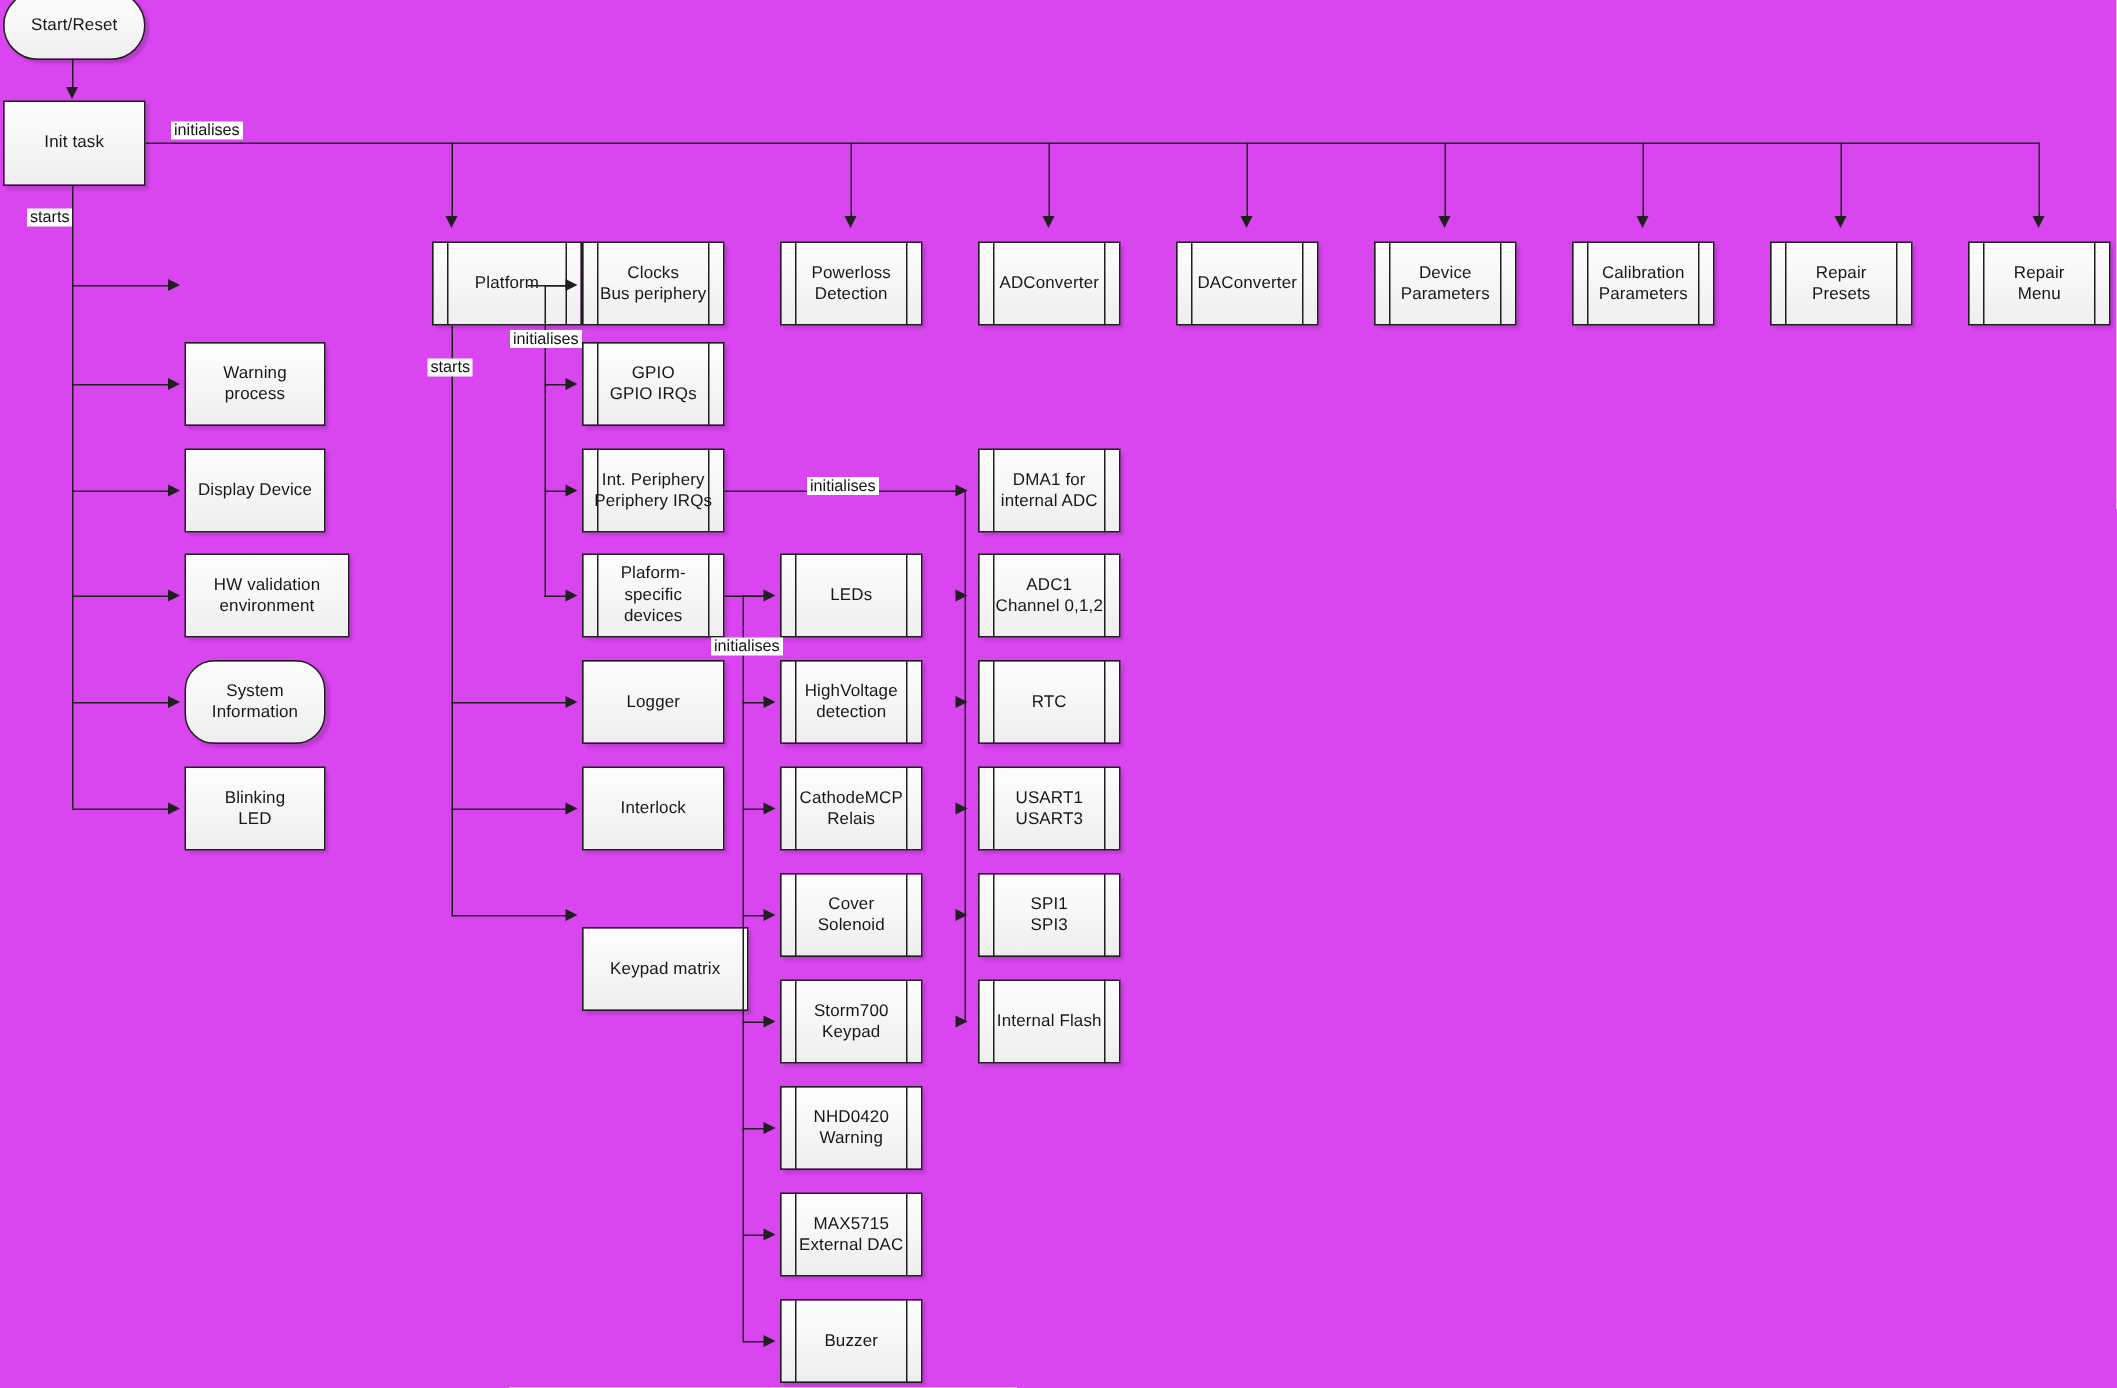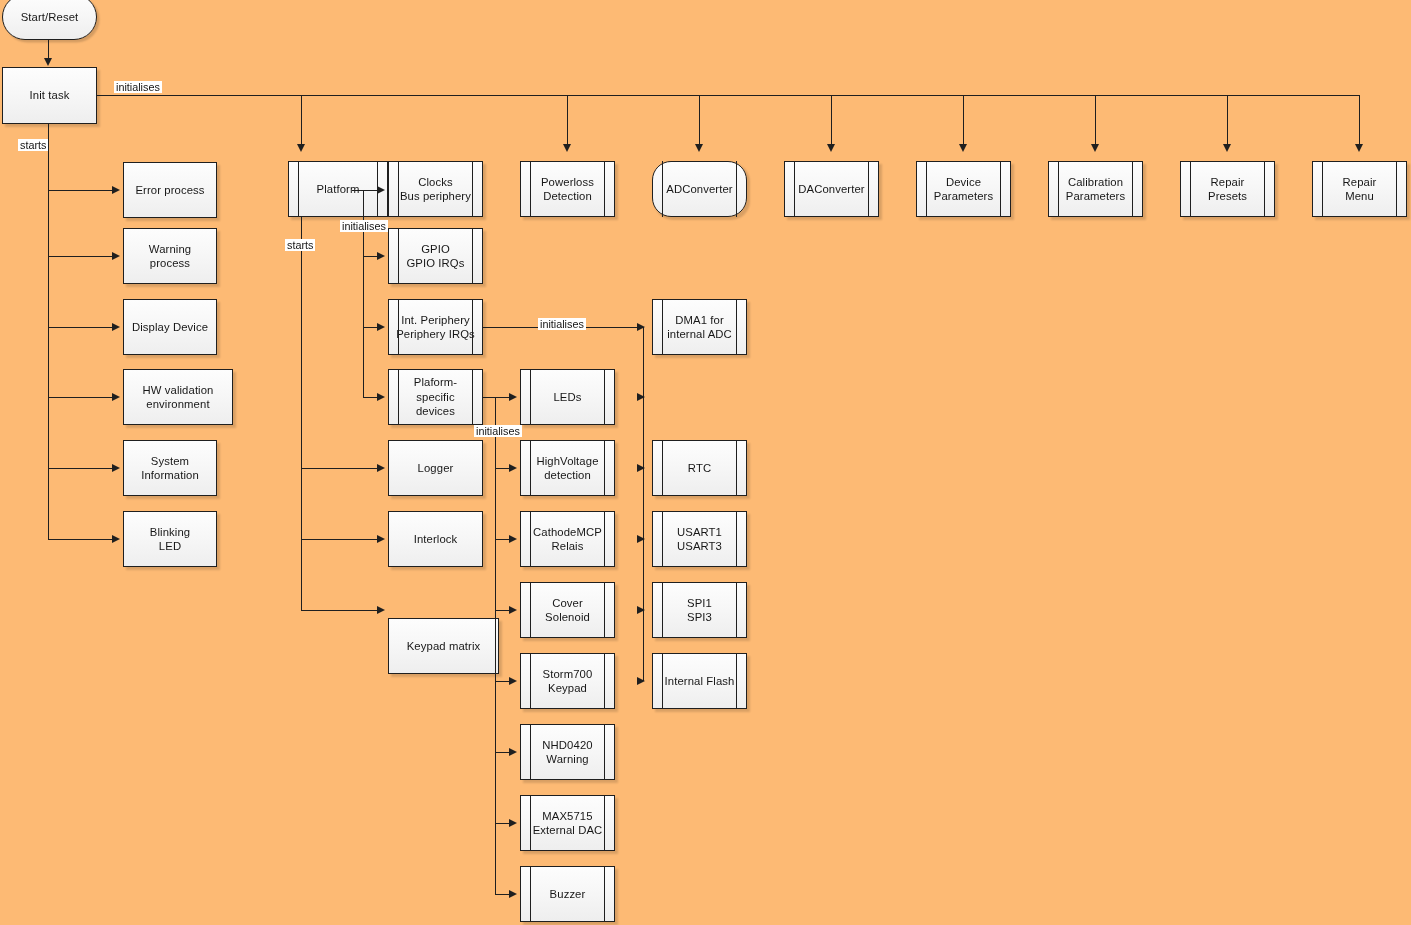--- a/index.html
+++ b/index.html
@@ -7,21 +7,21 @@
   body{
     font-family:"Liberation Sans","DejaVu Sans",sans-serif;
     color:#1a1a1a;
     -webkit-font-smoothing:antialiased;
   }
   #canvas{
     position:relative;
     width:1411px;
     height:925px;
     overflow:hidden;
-    background:#fdba74;
+    background:#d946ef;
   }
   
   .node{
     position:absolute;
     box-sizing:border-box;
     border:1.3px solid #1f1f1f;
     background:linear-gradient(to bottom,#fdfdfd 0%,#f7f7f7 45%,#eeeeee 100%);
     box-shadow:2.5px 2.5px 2px rgba(0,0,0,0.14);
     display:flex;
     align-items:center;
@@ -81,26 +81,25 @@
 </style>
 </head>
 <body>
 
 <div id="canvas">
 
   <div class="node stadium" style="left:2px;top:-6px;width:95px;height:46px;">Start/Reset</div>
 
   <div class="node" style="left:2px;top:67px;width:95px;height:57px;">Init task</div>
 
-  <div class="node" style="left:123px;top:162px;width:94px;height:56px;">Error process</div>
   <div class="node" style="left:123px;top:228px;width:94px;height:56px;">Warning process</div>
   <div class="node" style="left:123px;top:299px;width:94px;height:56px;">Display Device</div>
   <div class="node" style="left:123px;top:369px;width:110px;height:56px;">HW validation
 environment</div>
-  <div class="node" style="left:123px;top:440px;width:94px;height:56px;">System
+  <div class="node" style="left:123px;top:440px;width:94px;height:56px;border-radius:20px;">System
 Information</div>
   <div class="node" style="left:123px;top:511px;width:94px;height:56px;">Blinking
 LED</div>
 
   <div class="node subproc" style="left:252px;top:161px;width:100px;height:56px;margin-left:36px;">Platform</div>
 
   <div class="node subproc" style="left:388px;top:161px;width:95px;height:56px;">Clocks
 Bus periphery</div>
   <div class="node subproc" style="left:388px;top:228px;width:95px;height:56px;">GPIO
 GPIO IRQs</div>
@@ -109,21 +108,21 @@
   <div class="node subproc" style="left:388px;top:369px;width:95px;height:56px;">Plaform-
 specific
 devices</div>
 
   <div class="node" style="left:388px;top:440px;width:95px;height:56px;">Logger</div>
   <div class="node" style="left:388px;top:511px;width:95px;height:56px;">Interlock</div>
   <div class="node" style="left:388px;top:582px;width:111px;height:56px;margin-top:36px;">Keypad matrix</div>
 
   <div class="node subproc" style="left:520px;top:161px;width:95px;height:56px;">Powerloss
 Detection</div>
-  <div class="node subproc" style="left:652px;top:161px;width:95px;height:56px;border-radius:19px;">ADConverter</div>
+  <div class="node subproc" style="left:652px;top:161px;width:95px;height:56px;">ADConverter</div>
   <div class="node subproc" style="left:784px;top:161px;width:95px;height:56px;">DAConverter</div>
   <div class="node subproc" style="left:916px;top:161px;width:95px;height:56px;">Device
 Parameters</div>
   <div class="node subproc" style="left:1048px;top:161px;width:95px;height:56px;">Calibration
 Parameters</div>
   <div class="node subproc" style="left:1180px;top:161px;width:95px;height:56px;">Repair
 Presets</div>
   <div class="node subproc" style="left:1312px;top:161px;width:95px;height:56px;">Repair
 Menu</div>
 
@@ -137,20 +136,22 @@
   <div class="node subproc" style="left:520px;top:653px;width:95px;height:56px;">Storm700
 Keypad</div>
   <div class="node subproc" style="left:520px;top:724px;width:95px;height:56px;">NHD0420
 Warning</div>
   <div class="node subproc" style="left:520px;top:795px;width:95px;height:56px;">MAX5715
 External DAC</div>
   <div class="node subproc" style="left:520px;top:866px;width:95px;height:56px;">Buzzer</div>
 
   <div class="node subproc" style="left:652px;top:299px;width:95px;height:56px;">DMA1 for
 internal ADC</div>
+  <div class="node subproc" style="left:652px;top:369px;width:95px;height:56px;">ADC1
+Channel 0,1,2</div>
   <div class="node subproc" style="left:652px;top:440px;width:95px;height:56px;">RTC</div>
   <div class="node subproc" style="left:652px;top:511px;width:95px;height:56px;">USART1
 USART3</div>
   <div class="node subproc" style="left:652px;top:582px;width:95px;height:56px;">SPI1
 SPI3</div>
   <div class="node subproc" style="left:652px;top:653px;width:95px;height:56px;">Internal Flash</div>
 
   <div class="ln v" style="left:48px;top:40px;height:20px;"></div>
   <div class="arrow down" style="left:44px;top:58px;"></div>
 

